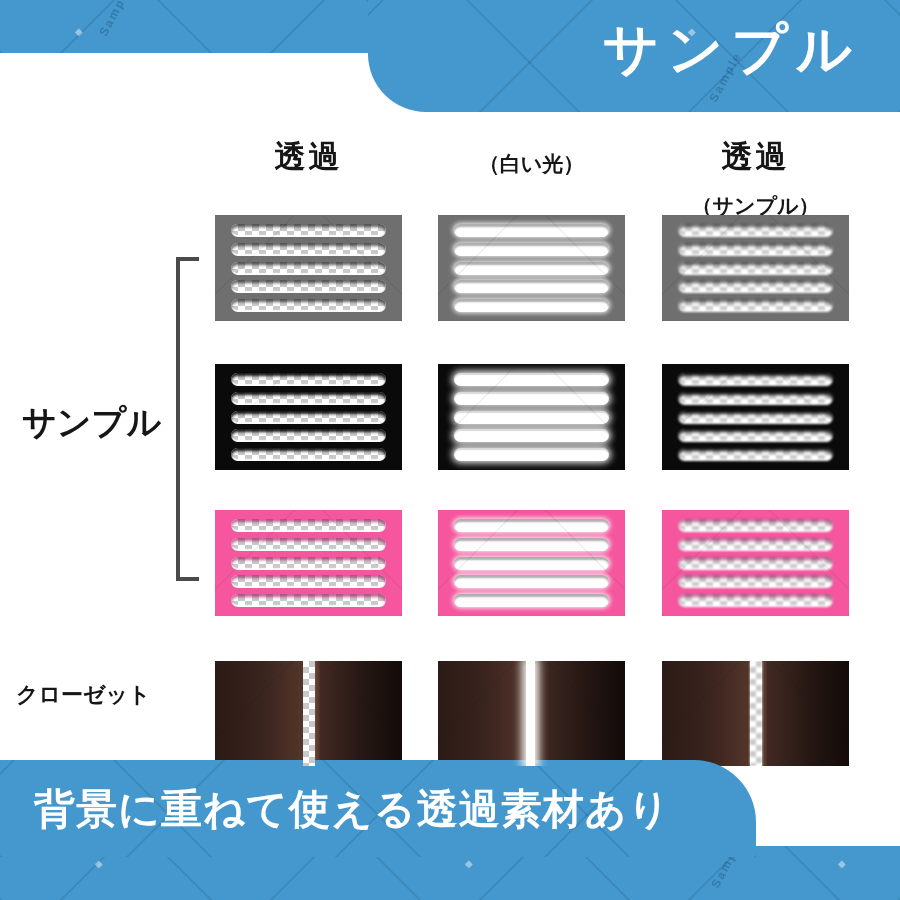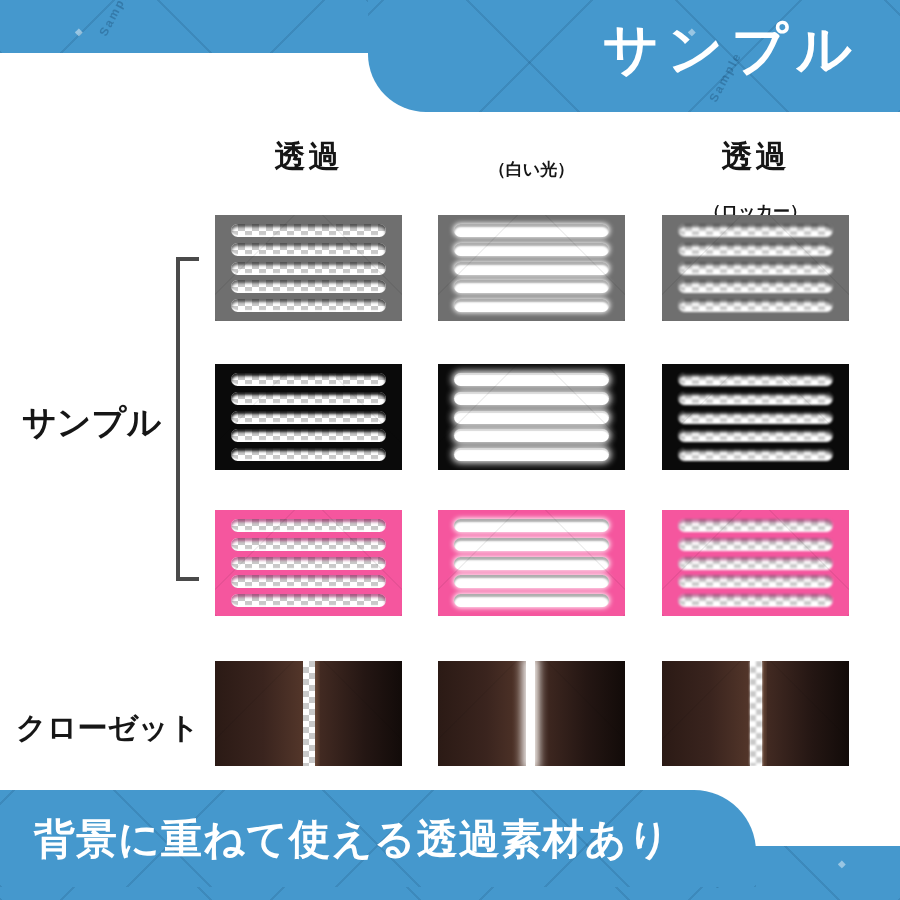--- a/index.html
+++ b/index.html
@@ -14,37 +14,37 @@
   .blue-panel {
     background-color: var(--banner_blue);
     background-image:
       repeating-linear-gradient(45deg,  rgba(13,54,89,.15) 0, rgba(13,54,89,.15) 2px, transparent 2px, transparent 148px),
       repeating-linear-gradient(-45deg, rgba(13,54,89,.15) 0, rgba(13,54,89,.15) 2px, transparent 2px, transparent 148px);
   }
   .top-strip  { position:absolute; top:0; left:0; width:900px; height:53px; }
   .top-block  { position:absolute; top:0; left:368px; width:532px; height:112px; border-bottom-left-radius:58px; }
   .top-title  { position:absolute; right:40px; top:13px; font-size:55px; font-weight:bold;
                 color:var(--text_white); letter-spacing:8px; white-space:nowrap; }
-  .bottom-block { position:absolute; left:0; top:790px; width:756px; height:97px; border-top-right-radius:62px; }
+  .bottom-block { position:absolute; left:0; top:760px; width:756px; height:97px; border-top-right-radius:62px; }
   .bottom-strip { position:absolute; left:0; top:846px; width:900px; height:54px; }
   .bottom-text  { position:absolute; left:34px; top:22px; font-size:41px; font-weight:bold;
                   color:var(--text_white); letter-spacing:1px; white-space:nowrap; }
 
   .wm { position:absolute; font-size:12px; font-weight:bold; color:rgba(13,54,89,.30);
         transform:rotate(-62deg); letter-spacing:2px; pointer-events:none; }
   .dm { position:absolute; font-size:10px; color:rgba(255,255,255,.45); pointer-events:none; }
 
   
   .col-head { position:absolute; top:136px; width:187px; text-align:center;
               color:var(--text_dark); font-weight:bold; }
   .head-main { font-size:31px; letter-spacing:3px; }
-  .head-sub  { font-size:17px; margin-top:22px; letter-spacing:0; }
+  .head-sub  { font-size:21px; margin-top:14px; letter-spacing:0; }
   .row-label { position:absolute; color:var(--text_dark); font-weight:bold; white-space:nowrap; }
   .label-locker { left:22px; top:400px; font-size:34px; }
-  .label-closet { left:16px; top:708px; font-size:30px; }
+  .label-closet { left:16px; top:680px; font-size:22px; }
 
   .bracket { position:absolute; left:176px; top:257px; width:23px; height:324px;
              border:4px solid var(--bracket_gray); border-right:none; }
 
   
   .tile { position:absolute; width:187px; overflow:hidden; }
   .tile::after { content:""; position:absolute; inset:0; pointer-events:none;
       background-image:
         repeating-linear-gradient(45deg,  rgba(0,0,0,.06) 0, rgba(0,0,0,.06) 2px, transparent 2px, transparent 150px),
         repeating-linear-gradient(-45deg, rgba(0,0,0,.06) 0, rgba(0,0,0,.06) 2px, transparent 2px, transparent 150px); }
@@ -106,21 +106,21 @@
   </div>
 
   <div class="col-head" style="left:215px;">
     <div class="head-main">透過</div>
   </div>
   <div class="col-head" style="left:438px;">
     <div class="head-sub">（白い光）</div>
   </div>
   <div class="col-head" style="left:662px;">
     <div class="head-main">透過</div>
-    <div class="head-sub">（ロッカー）</div>
+    <div class="head-sub">（サンプル）</div>
   </div>
 
   <div class="bracket"></div>
   <div class="row-label label-locker">サンプル</div>
   <div class="row-label label-closet">クローゼット</div>
 
   <div class="tile locker t-gray v-checker" style="left:215px; top:215px;">
       <div class="slot"></div>
       <div class="slot"></div>
       <div class="slot"></div>

